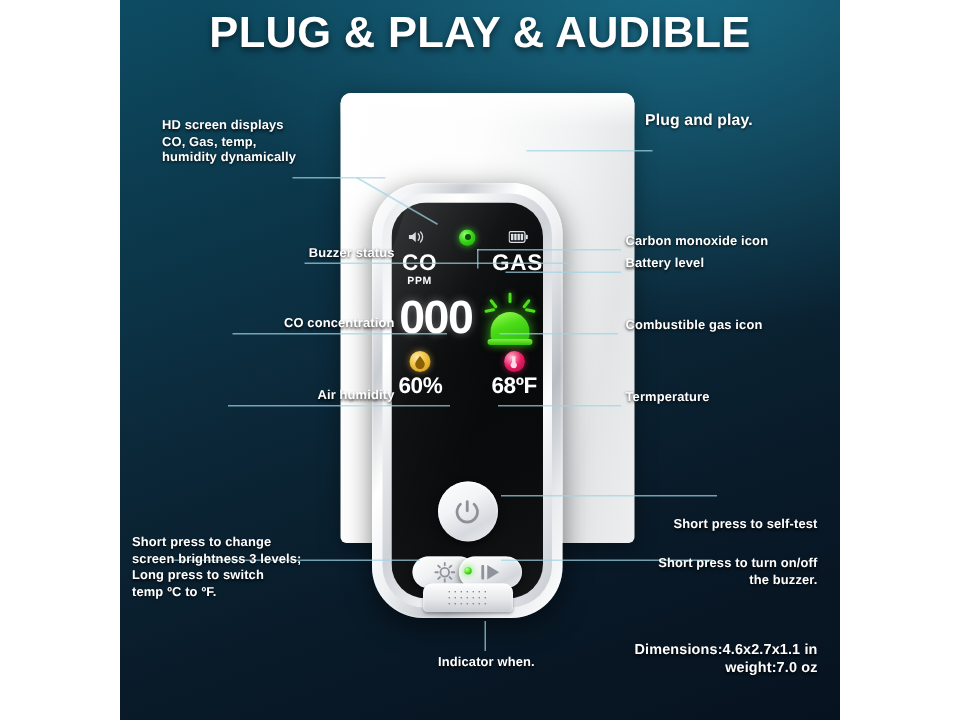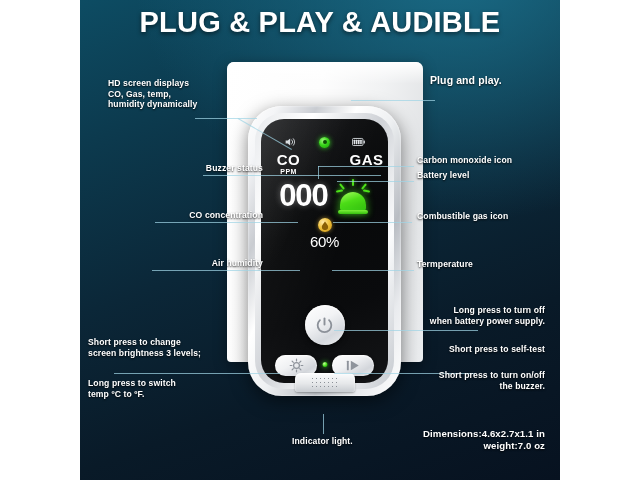--- a/index.html
+++ b/index.html
@@ -66,22 +66,22 @@
     left: 0; top: 0;
     width: 100%; height: 22px;
     border-radius: 7px 7px 0 0;
     background: linear-gradient(180deg,#ffffff 0%,rgba(255,255,255,0) 100%);
   }
 
   
   #device {
     position: absolute;
     left: 168px;
-    top: 106px;
-    width: 153px;
+    top: 122px;
+    width: 127px;
     height: 290px;
   }
   
   #bezel {
     position: absolute;
     inset: 0;
     border-radius: 34px;
     background: linear-gradient(115deg,
       #ffffff 0%, #f4f5f7 10%, #c9ccd1 24%, #ffffff 38%,
       #eef0f2 52%, #b9bdc3 70%, #e9ebee 84%, #ffffff 100%);
@@ -155,21 +155,21 @@
   }
   .env-row {
     display: flex;
     justify-content: center;
     gap: 24px;
     margin-top: 7px;
   }
   .env-cell { width: 46px; text-align: center; }
   .env-val {
     font-size: 15px;
-    font-weight: normal;
+    font-weight: bold;
     letter-spacing: -.3px;
     margin-top: 1px;
     color: #ffffff;
   }
 
   
   .buzz-ico, .batt-ico { width: 13px; height: 10px; display: block; }
   .co-dot {
     width: 11px; height: 11px; border-radius: 50%;
     background: radial-gradient(circle at 38% 32%, #9dfb7a 0%, #35d317 48%, #1f9c0c 100%);
@@ -384,20 +384,29 @@
 
           <div class="env-row">
             <div class="env-cell">
               <div class="hum-ico">
                 <svg width="8" height="9" viewBox="0 0 8 9">
                   <path d="M4 .4 C5.9 3 7.2 4.3 7.2 5.9 A3.2 3.2 0 0 1 .8 5.9 C.8 4.3 2.1 3 4 .4Z" fill="#8a5f05"></path>
                 </svg>
               </div>
               <div class="env-val">60%</div>
             </div>
+            <div class="env-cell">
+              <div class="tmp-ico">
+                <svg width="7" height="9" viewBox="0 0 7 9">
+                  <path d="M2.3 .5h2.4v4.2a2.1 2.1 0 1 1-2.4 0Z" fill="#ffd9e6"></path>
+                  <circle cx="3.5" cy="6.6" r="1.5" fill="#ffd9e6"></circle>
+                </svg>
+              </div>
+              <div class="env-val">68ºF</div>
+            </div>
           </div>
         </div>
 
         <div id="power-btn">
           <svg width="19" height="19" viewBox="0 0 20 20">
             <path d="M5.2 4.4a7.2 7.2 0 1 0 9.6 0" stroke="#8c9199" stroke-width="1.9" fill="none" stroke-linecap="round"></path>
             <rect x="9" y="1.6" width="2" height="8.4" rx="1" fill="#8c9199"></rect>
           </svg>
         </div>
 
@@ -470,43 +479,41 @@
     <div class="callout l" style="left:28px; top:78px;">HD screen displays
 CO, Gas, temp,
 humidity dynamically</div>
 
     <div class="callout r" style="left:58px; top:163px; width:125px;">Buzzer status</div>
 
     <div class="callout r" style="left:48px; top:258px; width:135px;">Air humidity</div>
 
     <div class="callout r" style="left:48px; top:210px; width:135px;">CO concentration</div>
 
-    <div class="callout l" style="left:8px; top:337px;">Short press to change
+    <div class="callout l" style="left:8px; top:356px;">Short press to change
 screen brightness 3 levels;</div>
 
     <div class="callout l" style="left:8px; top:378px;">Long press to switch
 temp ºC to ºF.</div>
 
     <div class="callout l" style="left:350px; top:75px; font-size:10.5px;">Plug and play.</div>
 
     <div class="callout l" style="left:337px; top:155px;">Carbon monoxide icon</div>
 
     <div class="callout l" style="left:337px; top:170px;">Battery level</div>
 
     <div class="callout l" style="left:337px; top:211px;">Combustible gas icon</div>
 
     <div class="callout l" style="left:337px; top:259px;">Termperature</div>
 
-    <div class="callout r" style="left:280px; top:305px; width:185px;">Long press to turn off
-when battery power supply.</div>
 
     <div class="callout r" style="left:280px; top:344px; width:185px;">Short press to self-test</div>
 
     <div class="callout r" style="left:280px; top:370px; width:185px;">Short press to turn on/off
 the buzzer.</div>
 
-    <div class="callout l" style="left:212px; top:436px;">Indicator light.</div>
+    <div class="callout l" style="left:212px; top:436px;">Indicator when.</div>
 
     <div class="callout r" style="left:280px; top:428px; width:185px; font-size:9.6px; line-height:12px;">Dimensions:4.6x2.7x1.1 in
 weight:7.0 oz</div>
 
   </div>
 </div>
 
 </body></html>

